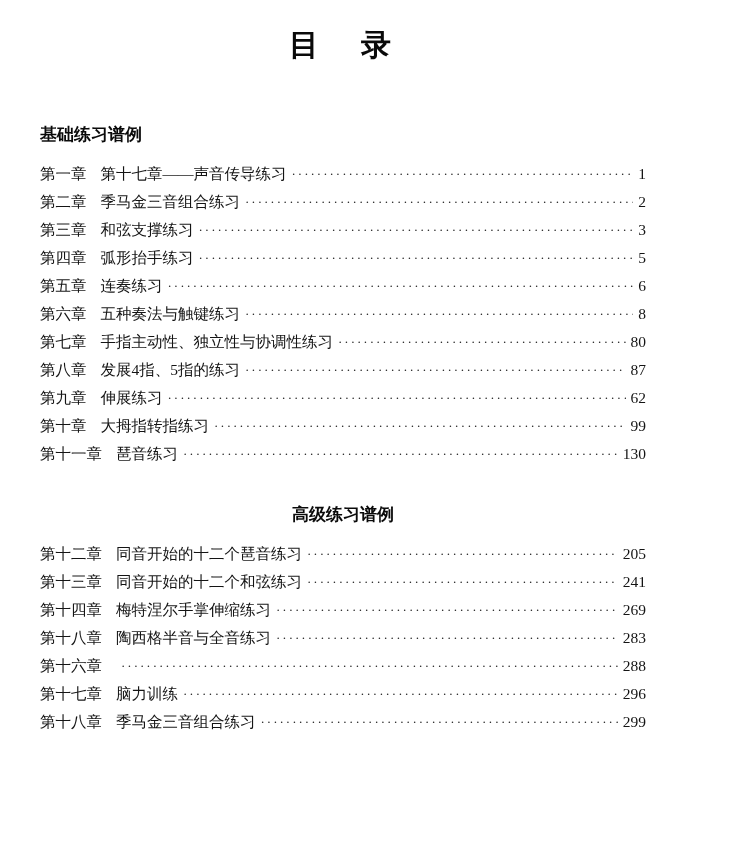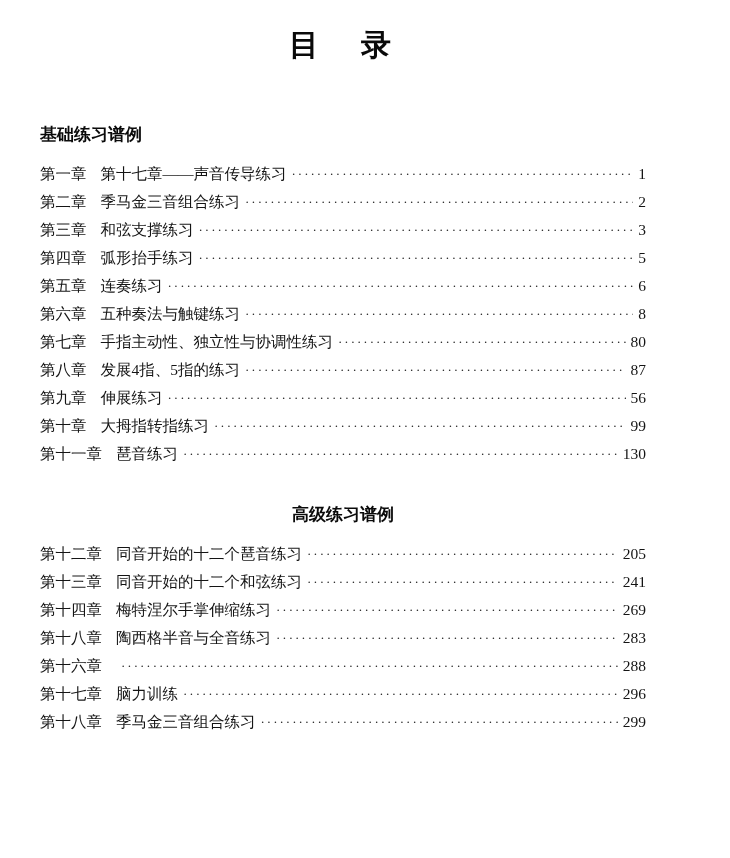--- a/index.html
+++ b/index.html
@@ -143,21 +143,21 @@
         <div class="toc-row">
           <span class="chapter">第八章</span>
           <span class="entry-title">发展4指、5指的练习</span>
           <span class="dots"></span>
           <span class="page-num">87</span>
         </div>
         <div class="toc-row">
           <span class="chapter">第九章</span>
           <span class="entry-title">伸展练习</span>
           <span class="dots"></span>
-          <span class="page-num">56</span>
+          <span class="page-num">62</span>
         </div>
         <div class="toc-row">
           <span class="chapter">第十章</span>
           <span class="entry-title">大拇指转指练习</span>
           <span class="dots"></span>
           <span class="page-num">99</span>
         </div>
         <div class="toc-row">
           <span class="chapter">第十一章</span>
           <span class="entry-title">琶音练习</span>

